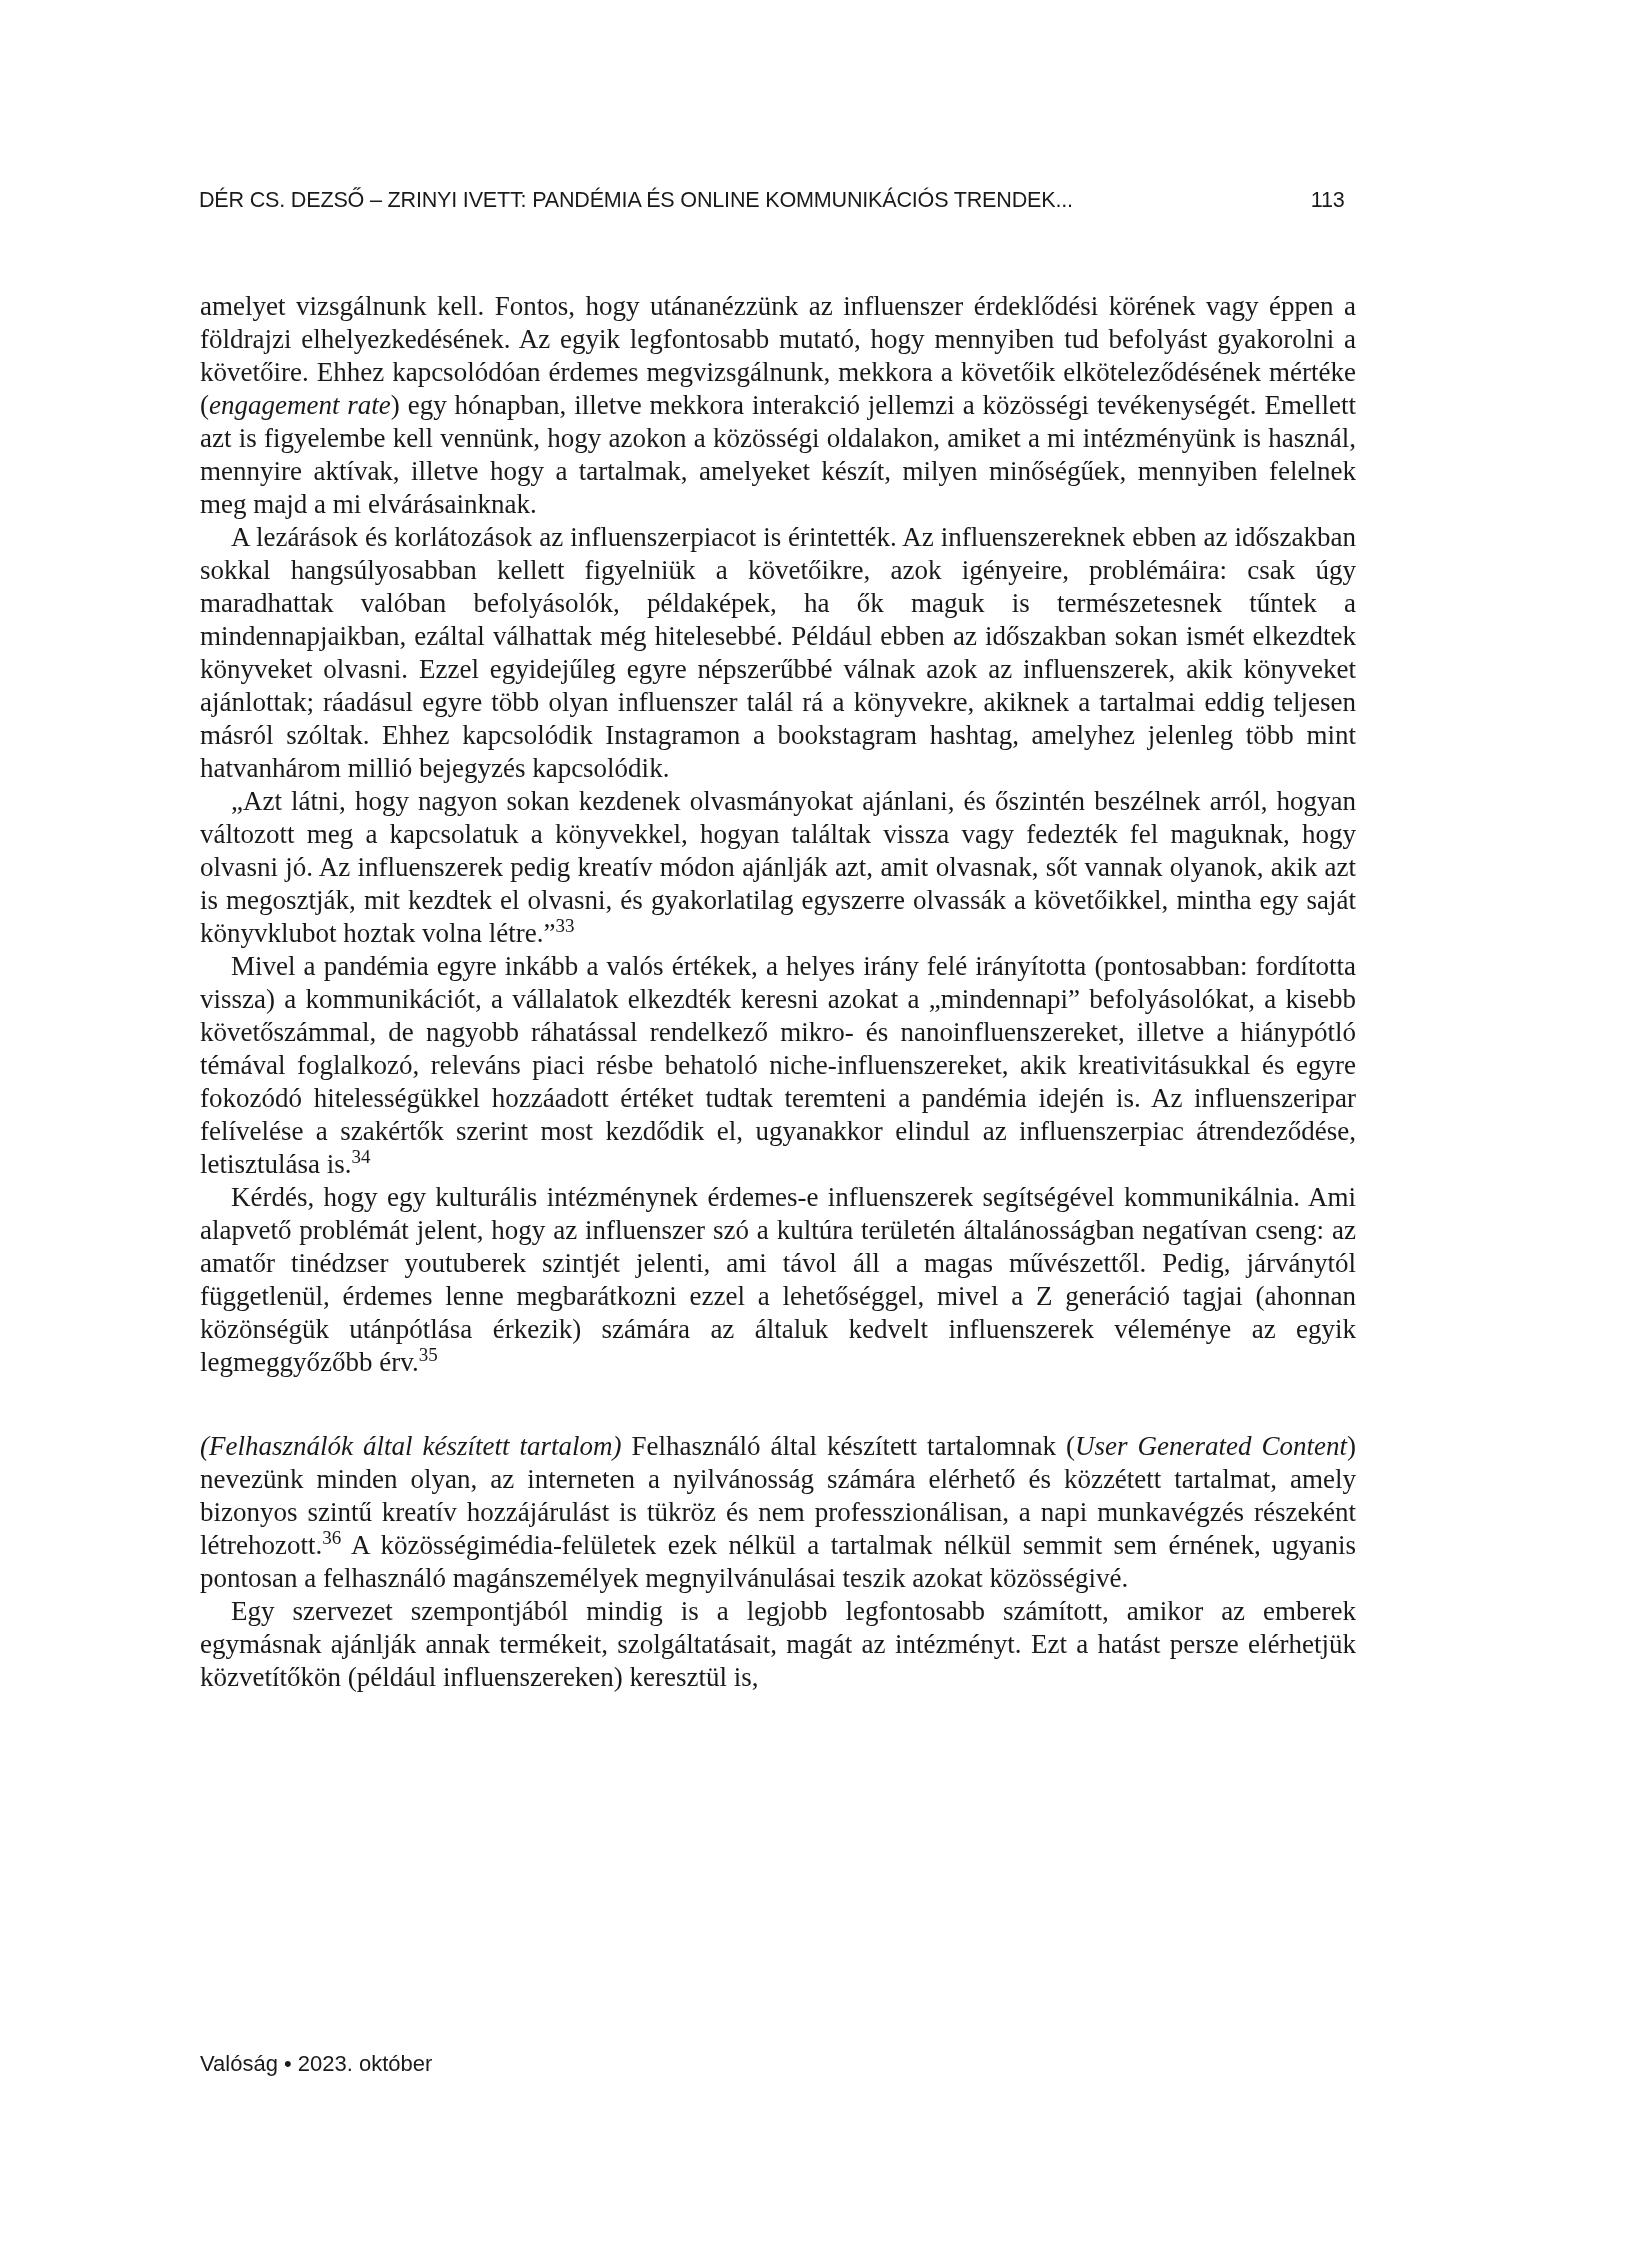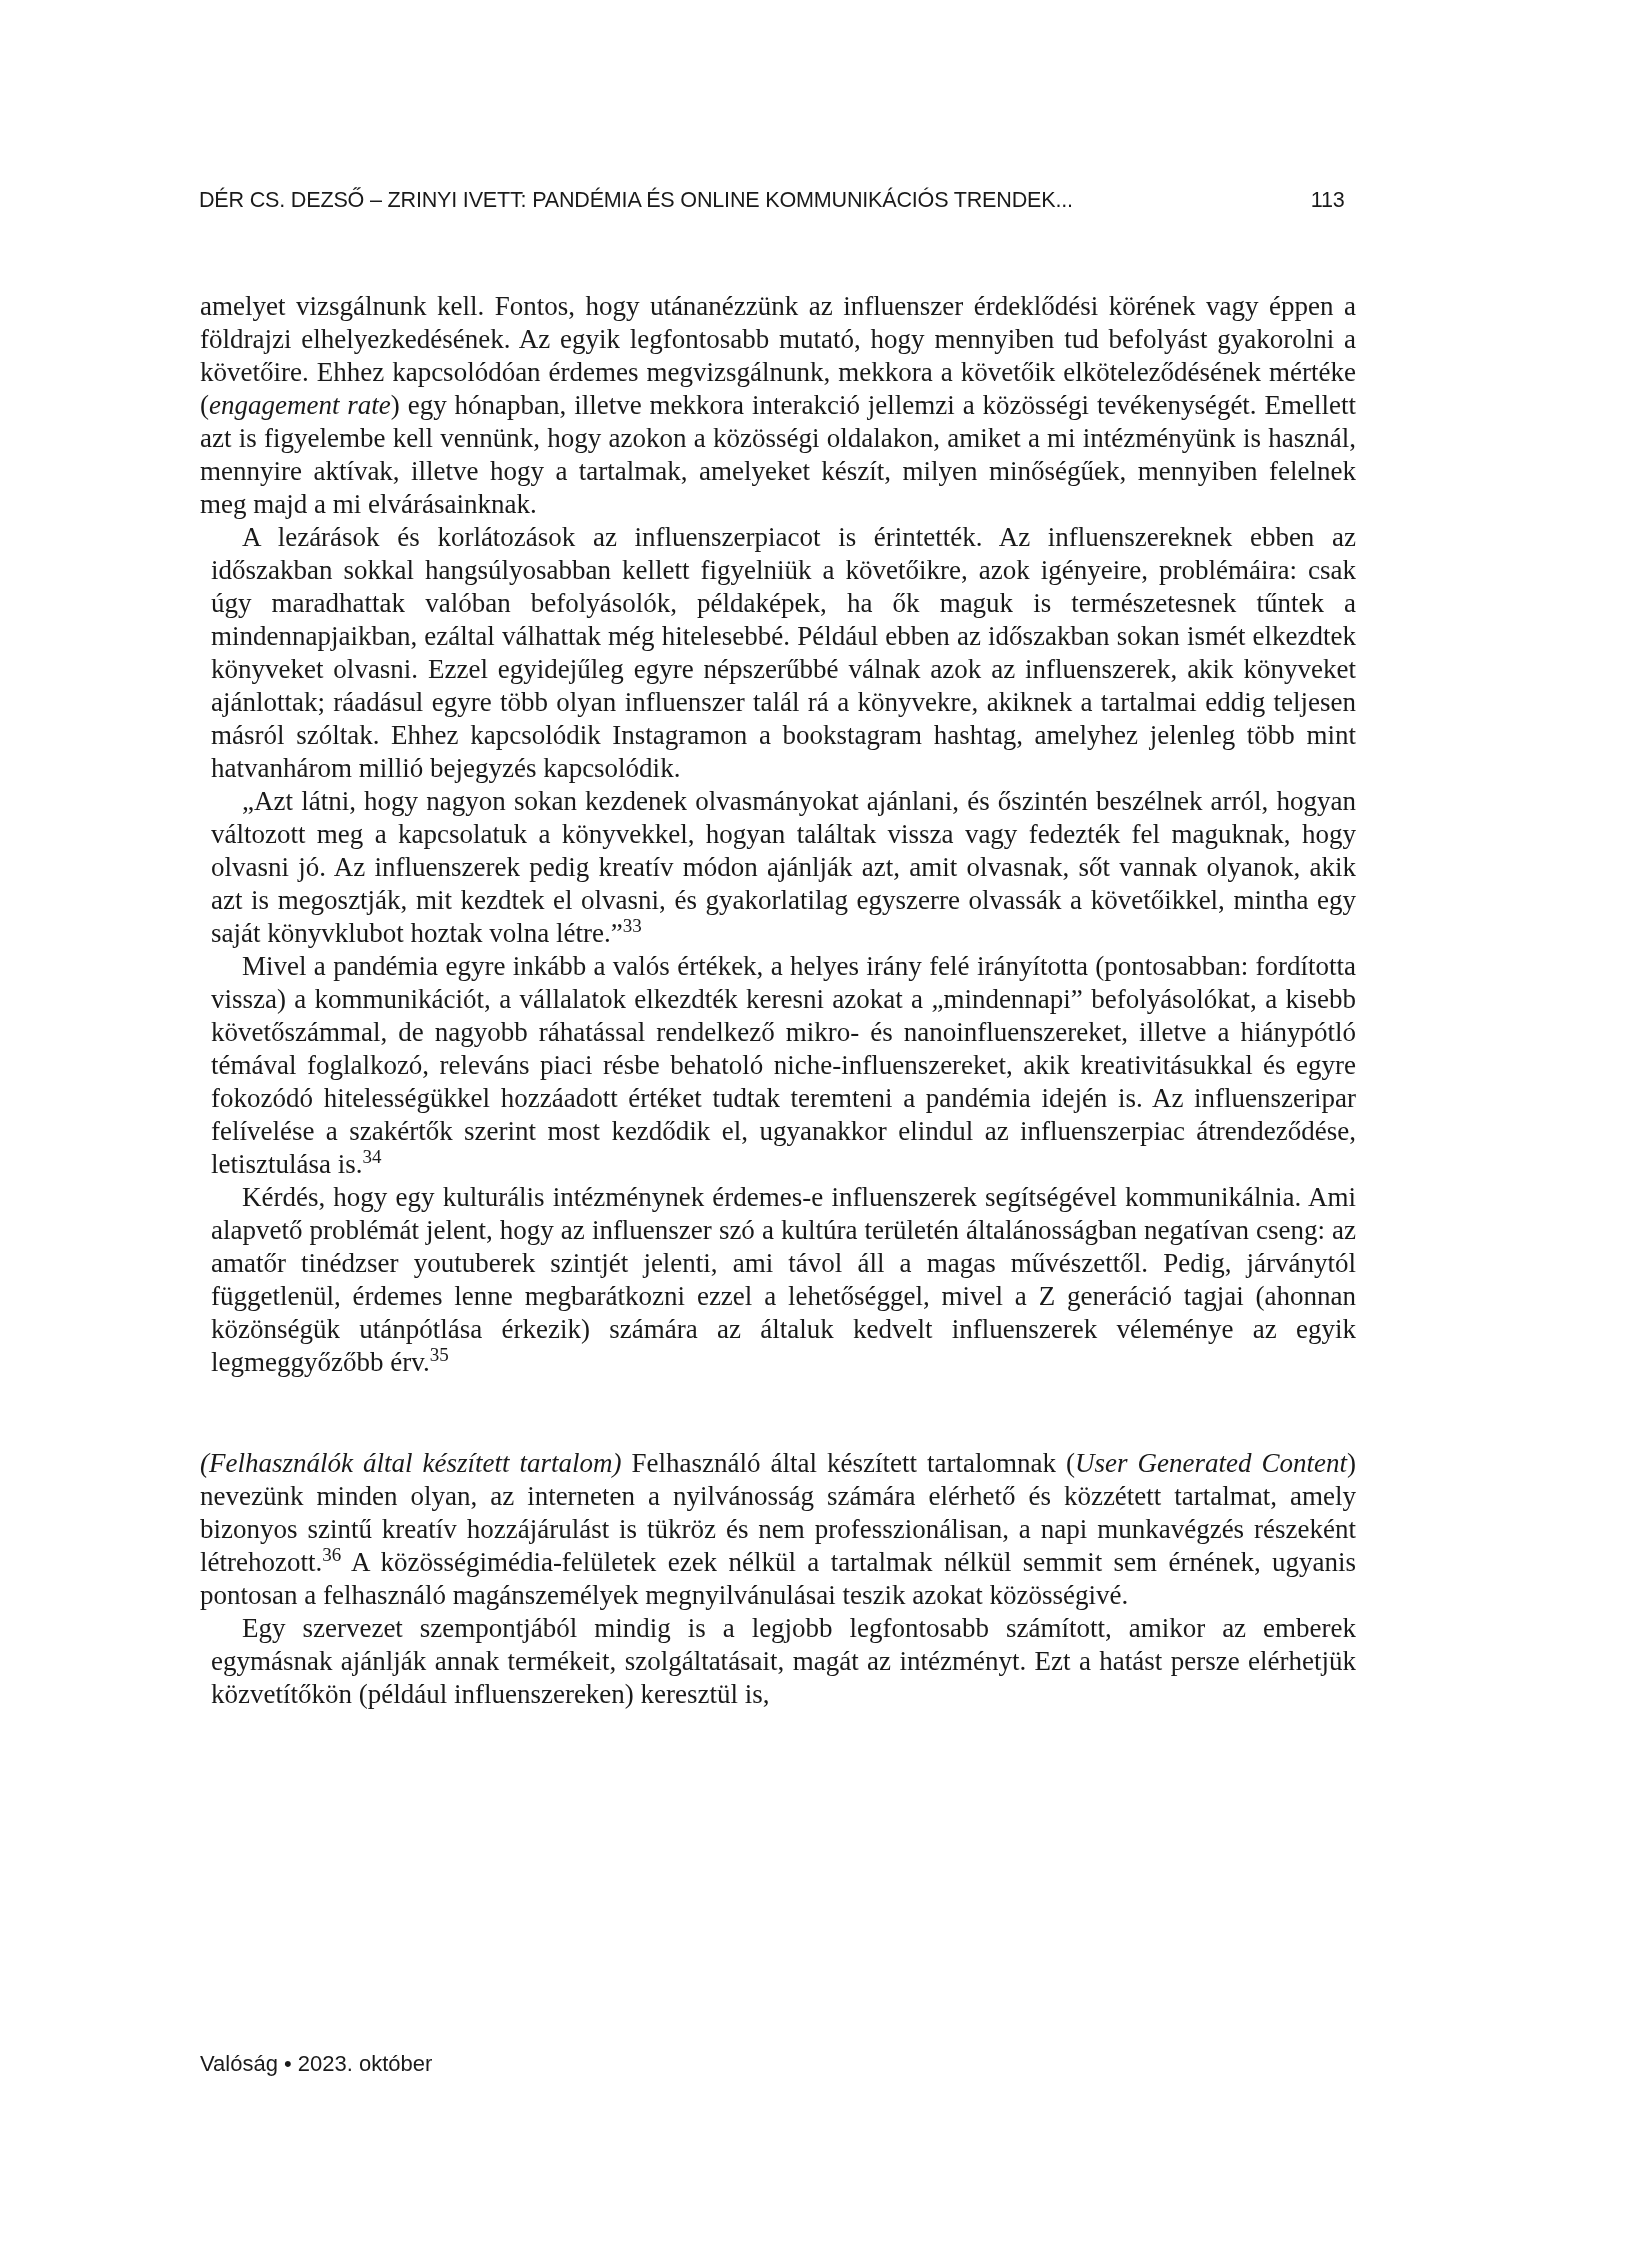--- a/index.html
+++ b/index.html
@@ -9,22 +9,22 @@
     font-family: "Liberation Sans", sans-serif; font-size: 22px; letter-spacing: -0.2px;
     display: flex; justify-content: space-between; align-items: baseline;
     transform: scaleX(0.98); transform-origin: left;
   }
   .body-text {
     position: absolute; left: 200px; top: 290px; width: 1156px;
     font-family: "Liberation Serif", serif; font-size: 27px; line-height: 33px;
     text-align: justify; hyphens: manual;
   }
   .body-text p { margin: 0; text-indent: 0; }
-  .body-text p.indent { text-indent: 31px; margin-left: 11px; }
-  .body-text p.gap { margin-top: 68px; }
+  .body-text p.indent { text-indent: 31px; }
+  .body-text p.gap { margin-top: 51px; }
   .body-text em { }
   .body-text sup { font-size: 19px; vertical-align: 10px; line-height: 0; }
   .footer {
     position: absolute; left: 200px; top: 2051px;
     font-family: "Liberation Sans", sans-serif; font-size: 22px;
   }
 </style>
 </head>
 <body>
 

